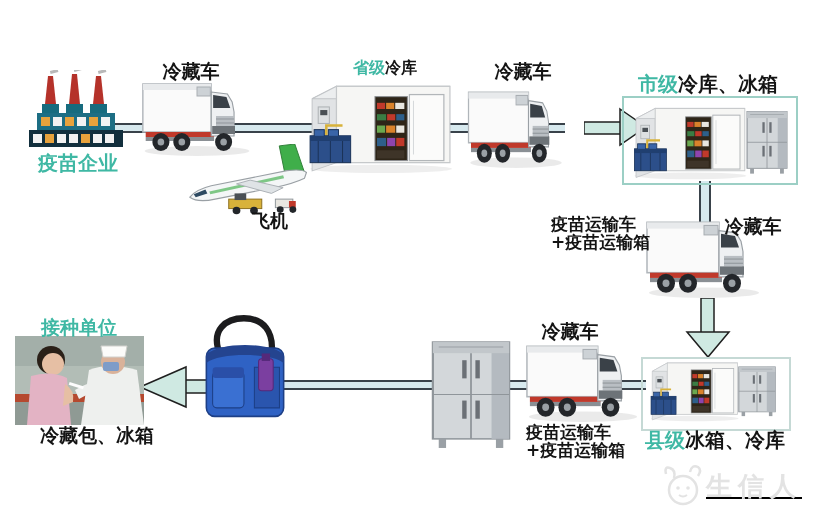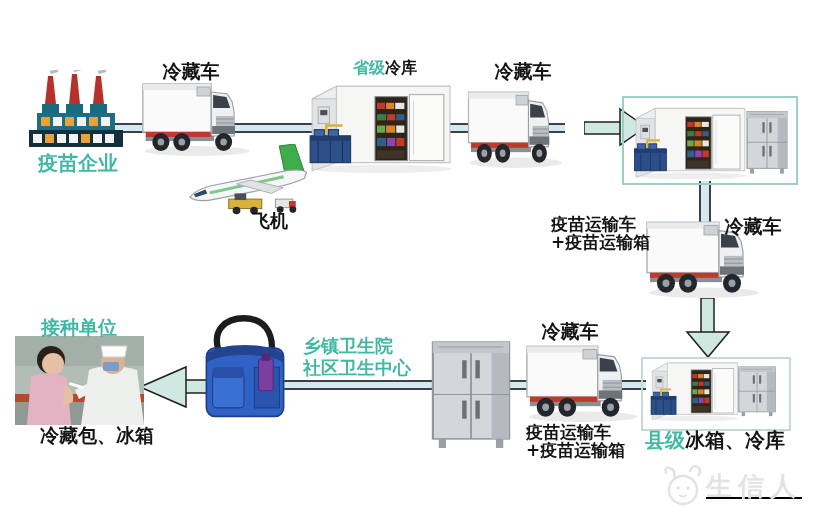--- a/index.html
+++ b/index.html
@@ -239,43 +239,42 @@
   <div class="lbl teal" style="left:22px;top:150px;width:112px;font-size:20px;">疫苗企业</div>
 
   <div class="lbl" style="left:148px;top:59px;width:86px;font-size:19px;">冷藏车</div>
 
   <div class="lbl" style="left:330px;top:58px;width:110px;font-size:16px;">
     <span class="teal">省级</span><span>冷库</span>
   </div>
 
   <div class="lbl" style="left:478px;top:59px;width:90px;font-size:19px;">冷藏车</div>
 
+  <div class="lbl" style="left:622px;top:71px;width:172px;font-size:20px;">
+    <span class="teal">市级</span><span>冷库、冰箱</span>
+  </div>
 
   <div class="lbl" style="left:238px;top:209px;width:64px;font-size:18px;">飞机</div>
 
   <div class="lbl" style="left:551px;top:215px;width:112px;font-size:17px;line-height:18px;text-align:left;">
     <div>疫苗运输车</div>
     <div>+疫苗运输箱</div>
   </div>
   <div class="lbl" style="left:718px;top:214px;width:70px;font-size:19px;">冷藏车</div>
 
   <div class="lbl" style="left:638px;top:427px;width:154px;font-size:20px;">
     <span class="teal">县级</span><span>冰箱、冷库</span>
   </div>
 
   <div class="lbl" style="left:532px;top:319px;width:76px;font-size:19px;">冷藏车</div>
   <div class="lbl" style="left:526px;top:423px;width:112px;font-size:17px;line-height:18px;text-align:left;">
     <div>疫苗运输车</div>
     <div>+疫苗运输箱</div>
   </div>
 
-  <div class="lbl teal" style="left:303px;top:335px;width:130px;font-size:18px;line-height:22px;text-align:left;">
-    <div>乡镇卫生院</div>
-    <div>社区卫生中心</div>
-  </div>
 
 
   <div class="lbl teal" style="left:25px;top:315px;width:108px;font-size:19px;">接种单位</div>
   <div class="lbl" style="left:8px;top:423px;width:146px;font-size:19px;text-align:right;">冷藏包、冰箱</div>
 
   <div class="abs" style="left:660px;top:462px;width:160px;height:48px;display:flex;align-items:center;text-decoration:underline;">
     <svg width="46" height="44" viewBox="0 0 46 44">
       <path d="M6,10 Q4,2 10,4 Q16,6 14,14" fill="none" stroke="#e3e3e3" stroke-width="2.5"></path>
       <path d="M30,8 Q32,0 38,3 Q42,6 38,12" fill="none" stroke="#e3e3e3" stroke-width="2.5"></path>
       <circle cx="23" cy="26" r="14" fill="none" stroke="#e3e3e3" stroke-width="2.5"></circle>

